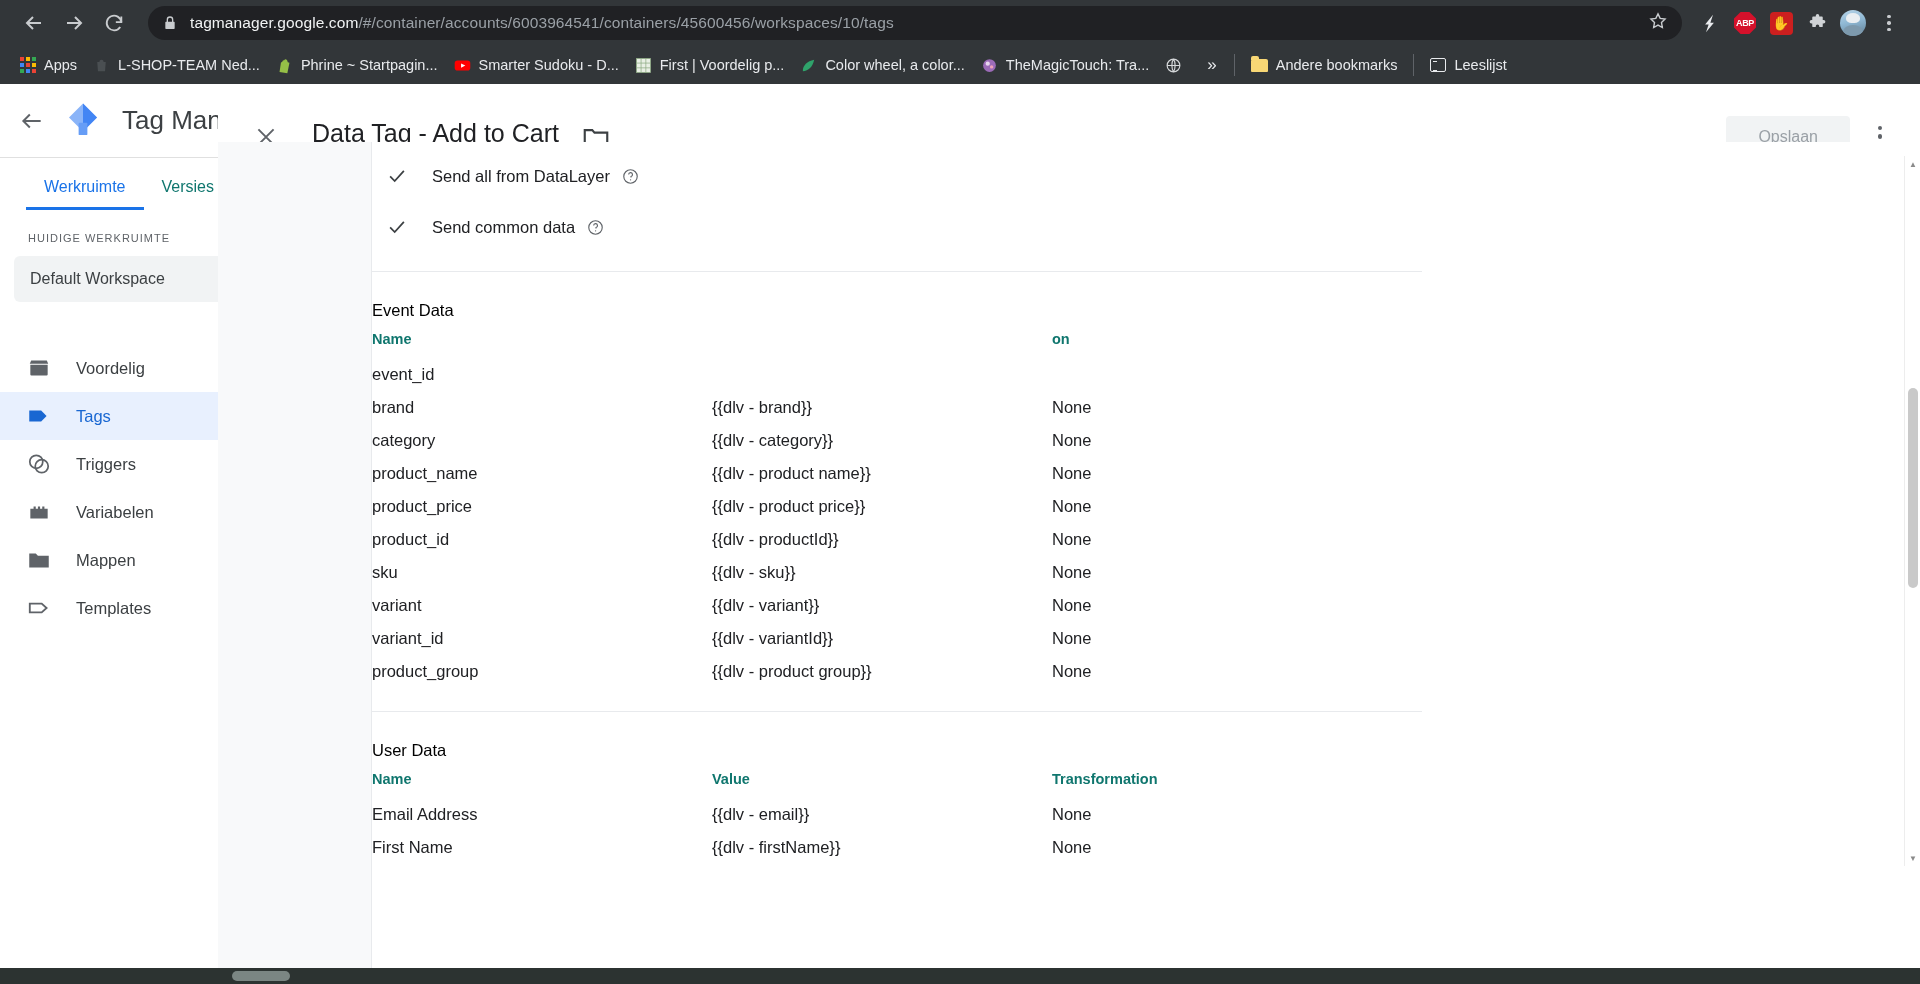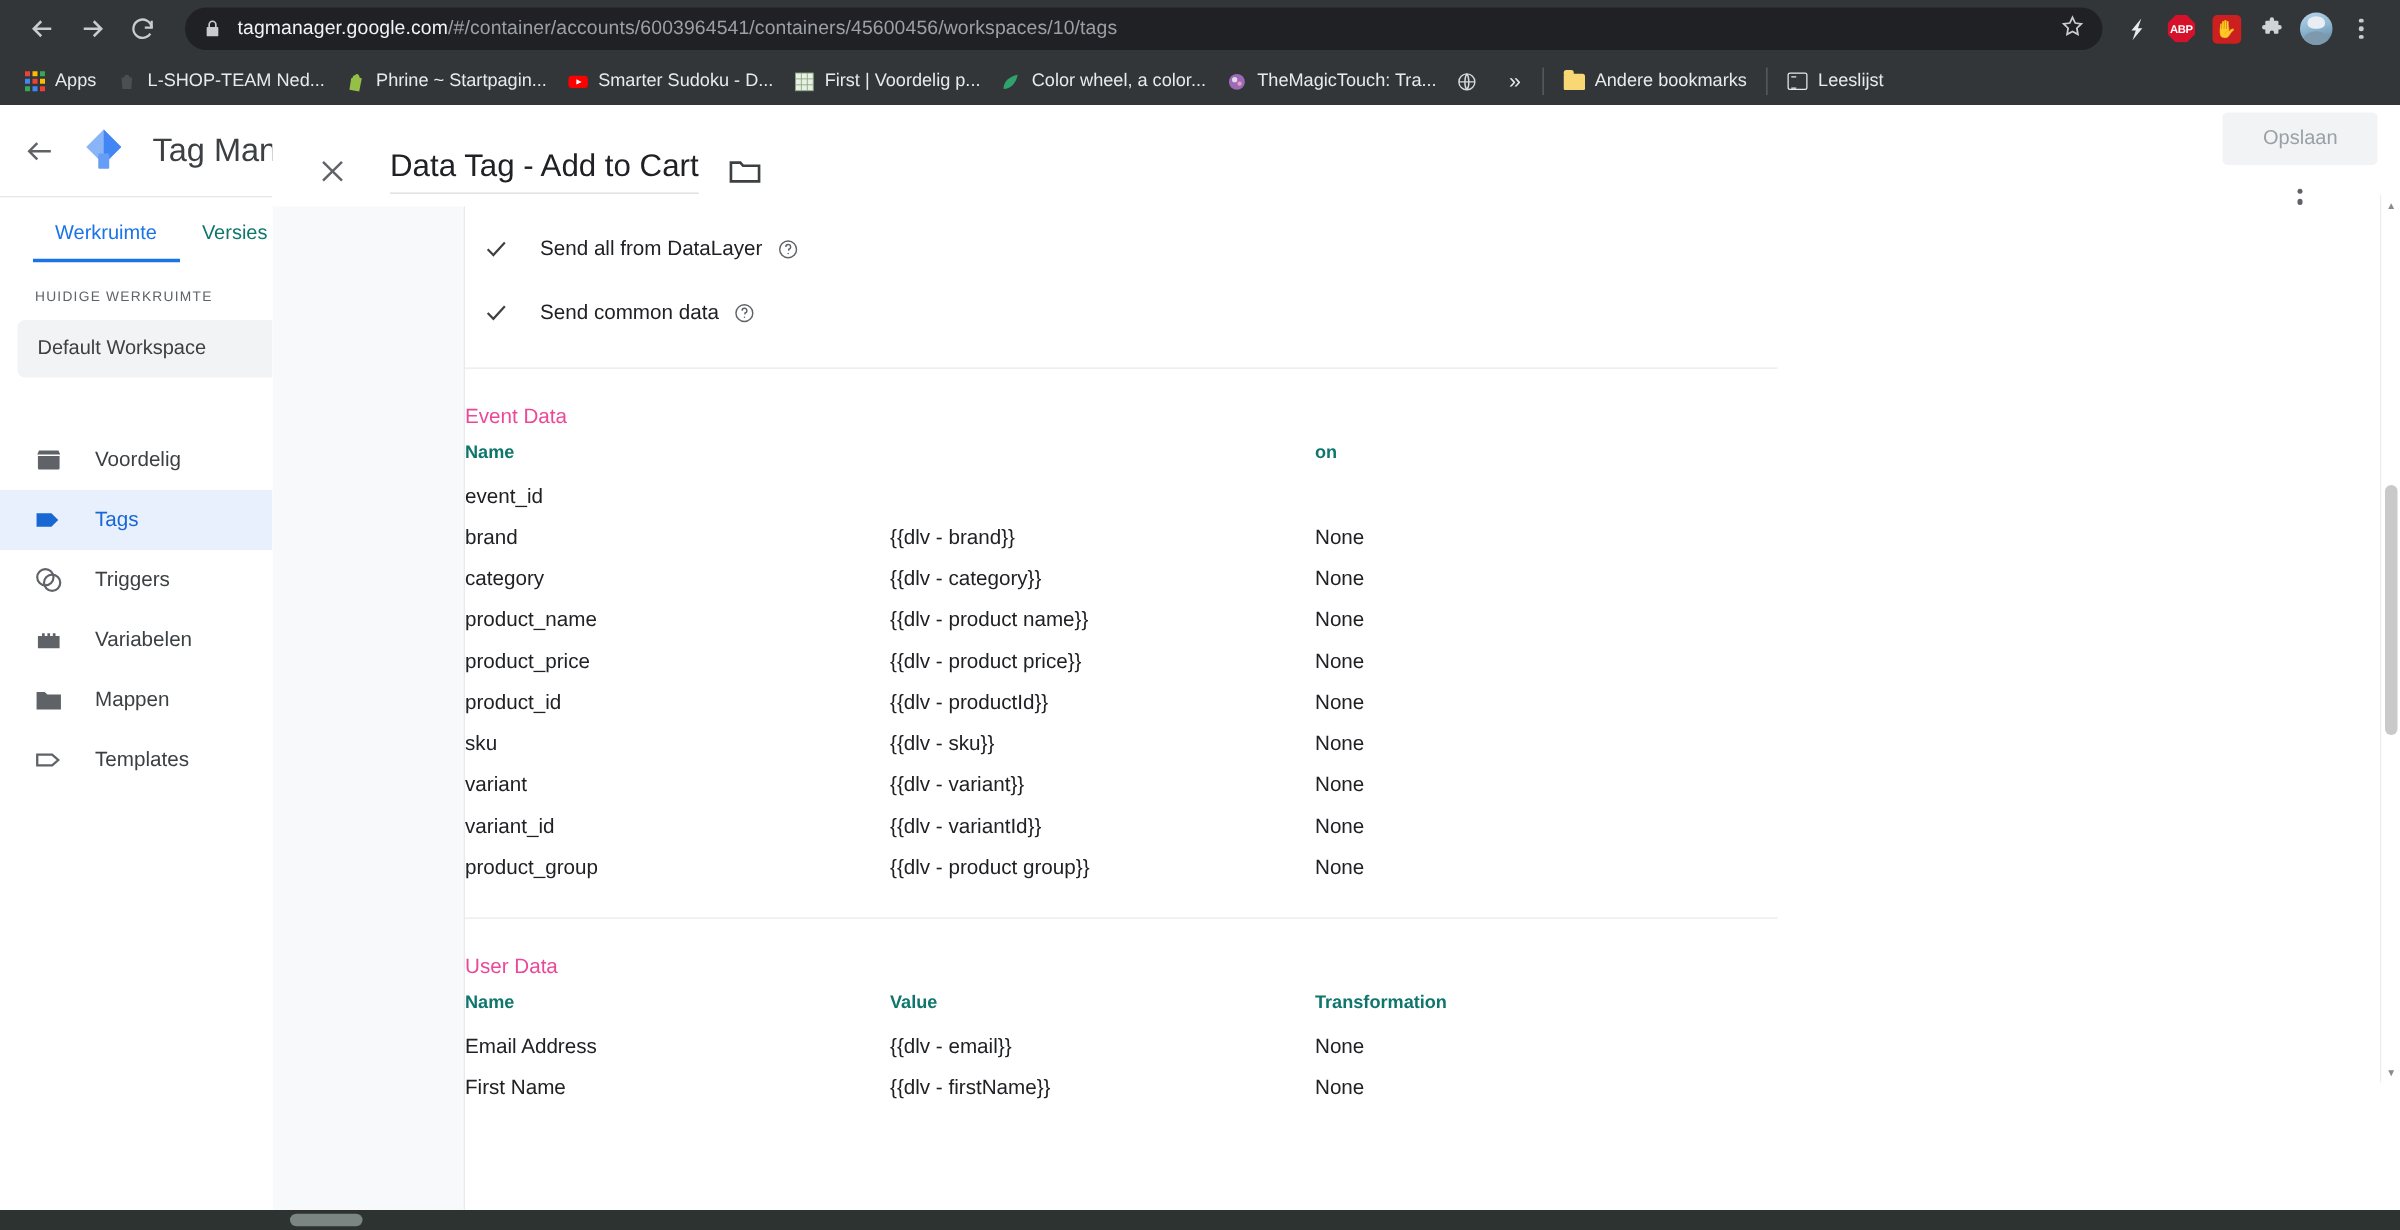--- a/index.html
+++ b/index.html
@@ -159,34 +159,34 @@
     position: absolute; left: 0; top: 16px; width: 1702px; height: 73px;
     background: #fff; display: flex; align-items: center; padding: 0 18px 0 24px;
   }
   .dlg-close { width: 48px; height: 48px; display:flex; align-items:center; justify-content:center; color:#5f6368; }
   .title-wrap { margin-left: 22px; display: flex; align-items: center; gap: 22px; }
   .dlg-title {
     font-size: 25px; color: #202124; border-bottom: 1px solid #dadce0;
     padding-bottom: 6px; white-space: nowrap;
   }
   .folder-btn { width: 30px; height: 30px; color: #3c4043; display:block; }
-  .dlg-actions { margin-left: auto; display: flex; align-items: center; gap: 8px; flex-direction: column; }
+  .dlg-actions { margin-left: auto; display: flex; align-items: center; gap: 8px; }
   .save-btn {
     background: #f1f3f4; color: #9aa0a6; border: none; border-radius: 4px;
     font-size: 16px; font-family: inherit; padding: 12px 32px; white-space: nowrap;
   }
   .dlg-kebab {
     width: 44px; height: 44px; display:flex; flex-direction:column;
     align-items:center; justify-content:center; gap:4px;
   }
   .dlg-kebab i { width:4.5px; height:4.5px; border-radius:50%; background:#5f6368; display:block; }
 
   
   .dlg-body {
-    position: absolute; left: 0; top: 81px; width: 1702px; bottom: 0;
+    position: absolute; left: 0; top: 58px; width: 1702px; bottom: 0;
     overflow: hidden; background: #fff;
   }
   .dlg-gutter {
     position: absolute; left: 0; top: 0; width: 154px; height: 100%;
     background: #f8f9fa; border-right: 1px solid #e8eaed;
   }
   .dlg-content { position: absolute; left: 154px; top: 0; right: 0; height: 100%; }
   .scroll-inner { position: absolute; left: 0; top: -28px; width: 1232px; }
 
   .preview-header {
@@ -199,21 +199,21 @@
   }
   .chk {
     width: 26px; height: 26px; flex: 0 0 auto; color: #3c4043;
     display: flex; align-items: center; justify-content: center;
   }
   .chk-label { font-size: 16.5px; color: #202124; margin-left: 22px; white-space: nowrap; }
   .help-ic { width: 17px; height: 17px; margin-left: 12px; color: #5f6368; display:block; flex:0 0 auto; }
 
   .divider { height: 1px; background: #e8eaed; margin: 25px 0 0 0; width: 1050px; }
   .section-title {
-    font-size: 16.5px; color: #ec4899; margin-top: 29px; margin-bottom: 6px;
+    font-size: 16.5px; color: #000000; margin-top: 29px; margin-bottom: 6px;
     white-space: nowrap;
   }
   table.dt { border-collapse: collapse; width: 1050px; table-layout: fixed; margin-top: 11px; }
   table.dt th {
     text-align: left; font-weight: bold; font-size: 14.5px; color: #0f766e;
     padding: 0 0 12px 0; white-space: nowrap;
   }
   table.dt td {
     text-align: left; font-size: 16.5px; color: #202124; padding: 6px 0 8px 0;
     white-space: nowrap;

